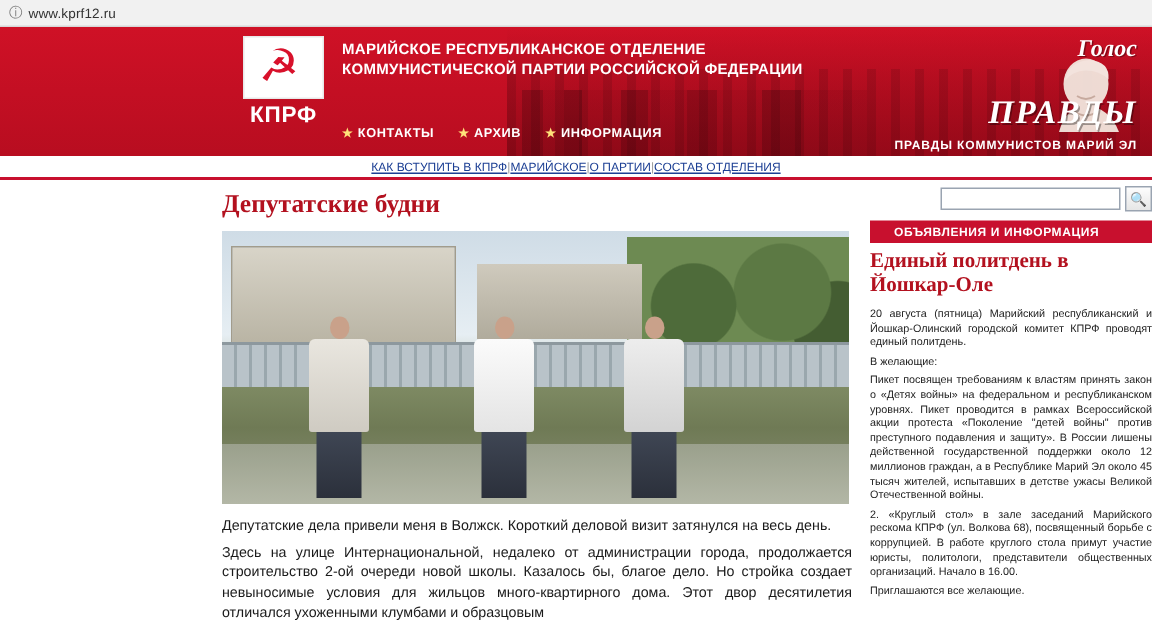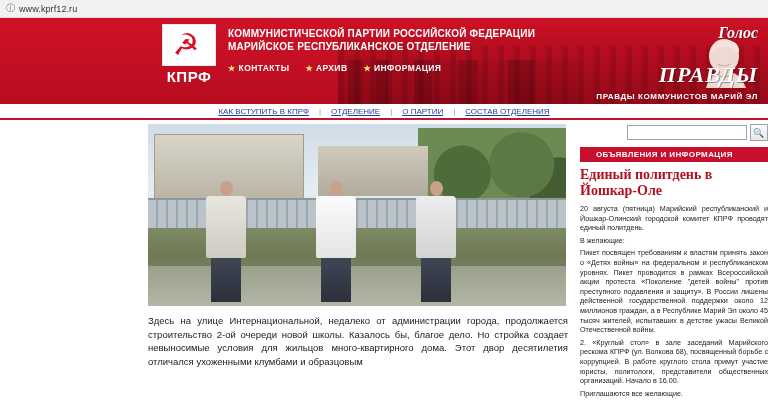--- a/index.html
+++ b/index.html
@@ -126,20 +126,21 @@
     gap: 16px;
     align-items: center;
   }
   .nav-item {
     color: #ffffff;
     font-size: 8.5px;
     font-weight: bold;
     letter-spacing: .4px;
     white-space: nowrap;
     cursor: pointer;
+    margin-top: 20px;
   }
   .nav-item .star { color: #ffe27a; margin-right: 3px; font-size: 8px;}
 
   .masthead {
     position: absolute;
     right: 10px; top: 4px;
     text-align: right;
     z-index: 4;
     color: #fff;
   }
@@ -176,21 +177,20 @@
   }
 
   
   .subnav {
     height: 16px;
     background: #ffffff;
     border-bottom: 2px solid #c8102e;
     display: flex;
     align-items: center;
     justify-content: center;
-    gap: 10px;
     font-size: 8px;
   }
   .subnav a {
     color: #1c3f94;
     text-decoration: underline;
     cursor: pointer;
     white-space: nowrap;
   }
   .subnav .sep { color: #999; }
 
@@ -358,22 +358,22 @@
   <div class="header-inner">
 
     <div class="logo-block">
       <div class="logo-emblem">
         <span class="hammer-sickle">☭</span>
       </div>
       <div class="logo-text">КПРФ</div>
     </div>
 
     <div class="org-block">
+      <div class="org-line">МАРИЙСКОЕ РЕСПУБЛИКАНСКОЕ ОТДЕЛЕНИЕ</div>
       <div class="org-line">КОММУНИСТИЧЕСКОЙ ПАРТИИ РОССИЙСКОЙ ФЕДЕРАЦИИ</div>
-      <div class="org-line">МАРИЙСКОЕ РЕСПУБЛИКАНСКОЕ ОТДЕЛЕНИЕ</div>
 
       <div class="nav-row">
         <span class="nav-item">
           <span class="star">★</span><span>КОНТАКТЫ</span>
         </span>
         <span class="nav-item">
           <span class="star">★</span><span>АРХИВ</span>
         </span>
         <span class="nav-item">
           <span class="star">★</span><span>ИНФОРМАЦИЯ</span>
@@ -393,32 +393,33 @@
       <div class="golos">Голос</div>
       <div class="pravdy">ПРАВДЫ</div>
       <div class="sub">ПРАВДЫ КОММУНИСТОВ МАРИЙ ЭЛ</div>
     </div>
   </div>
 </div>
 
 <div class="subnav">
   <a>КАК ВСТУПИТЬ В КПРФ</a>
   <span class="sep">|</span>
-  <a>ОТДЕЛЕНИЕ</a>
+  <a>МАРИЙСКОЕ</a>
   <span class="sep">|</span>
   <a>О ПАРТИИ</a>
   <span class="sep">|</span>
   <a>СОСТАВ ОТДЕЛЕНИЯ</a>
 </div>
 
 <div class="page">
 
   <div class="left-rail"></div>
 
   <div class="content">
+    <div class="article-title">Депутатские будни</div>
 
     <div class="photo">
       <div class="sky"></div>
       <div class="trees"></div>
       <div class="bldg"></div>
       <div class="bldg2"></div>
       <div class="fence"></div>
       <div class="ground"></div>
       <div class="path"></div>
       <div class="figure f1">
@@ -432,20 +433,21 @@
           <div class="legs"></div>
       </div>
       <div class="figure f3">
         <div class="head"></div>
           <div class="torso"></div>
           <div class="legs"></div>
       </div>
     </div>
 
     <div class="article-body">
+      <p>Депутатские дела привели меня в Волжск. Короткий деловой визит затянулся на весь день.</p>
       <p>Здесь на улице Интернациональной, недалеко от администрации города, продолжается строительство 2-ой очереди новой школы. Казалось бы, благое дело. Но стройка создает невыносимые условия для жильцов много-квартирного дома. Этот двор десятилетия отличался ухоженными клумбами и образцовым</p>
     </div>
   </div>
 
   <div class="sidebar">
     <div class="search-row">
       <input class="search-input" type="text" placeholder="" style="">
       <div class="search-btn">
         <span>🔍</span>
       </div>

